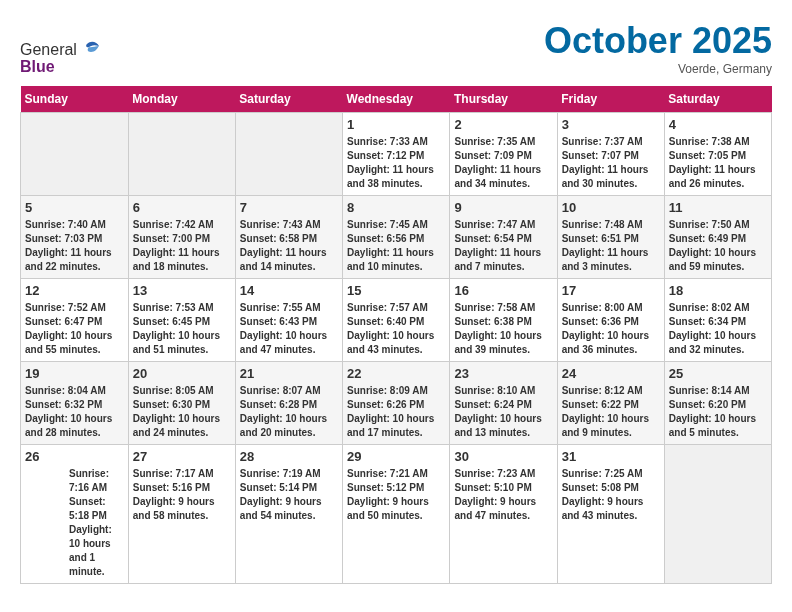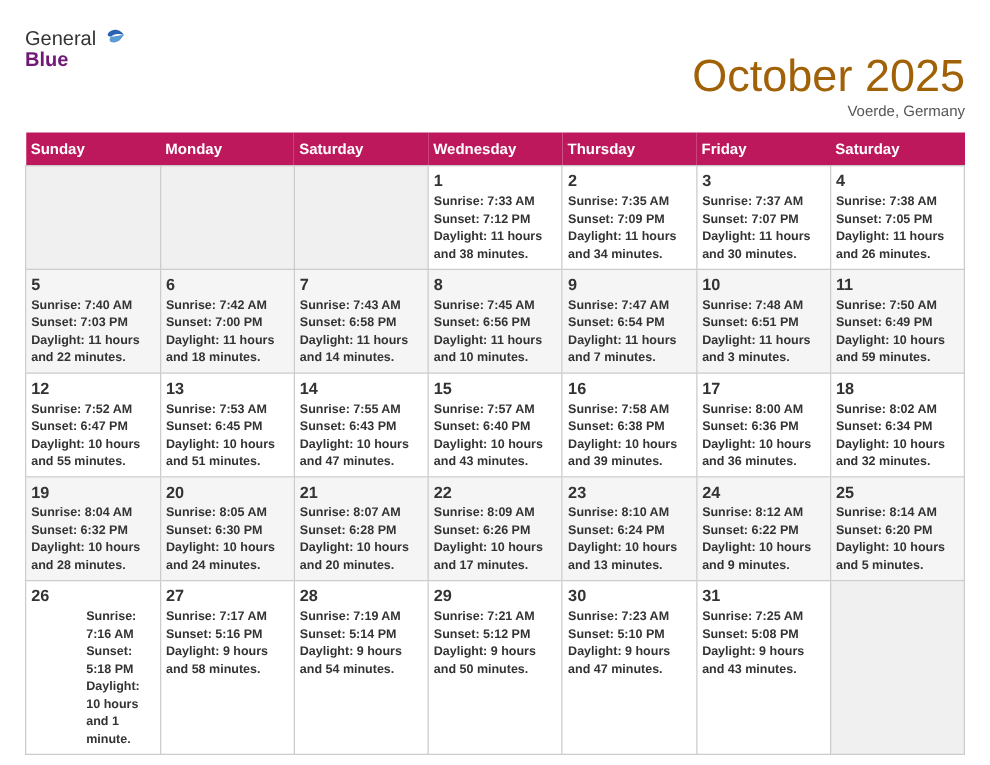--- a/index.html
+++ b/index.html
@@ -6,42 +6,41 @@
     body {
       font-family: Arial, sans-serif;
       background: #fff;
       width: 792px;
       min-height: 612px;
       padding: 20px;
     }
     .header {
       display: flex;
       justify-content: space-between;
-      align-items: flex-start;
+      align-items: flex-end;
       margin-bottom: 10px;
     }
     .logo {
       display: flex;
       align-items: center;
     }
     .logo-general { color: #333; }
     .logo-blue { color: #1a6bbf; }
     .logo-icon {
       width: 24px;
       height: 24px;
       margin-left: 2px;
     }
     .title-block {
       text-align: right;
     }
     .month-title {
       font-size: 36px;
-      font-weight: normal;
-      color: #a16207;
-      margin-top: 20px;
+      font-weight: bold;
+      color: #0369a1;
     }
     .location {
       font-size: 12px;
       color: #555;
     }
     .calendar {
       width: 100%;
       border-collapse: collapse;
       font-size: 11px;
     }

